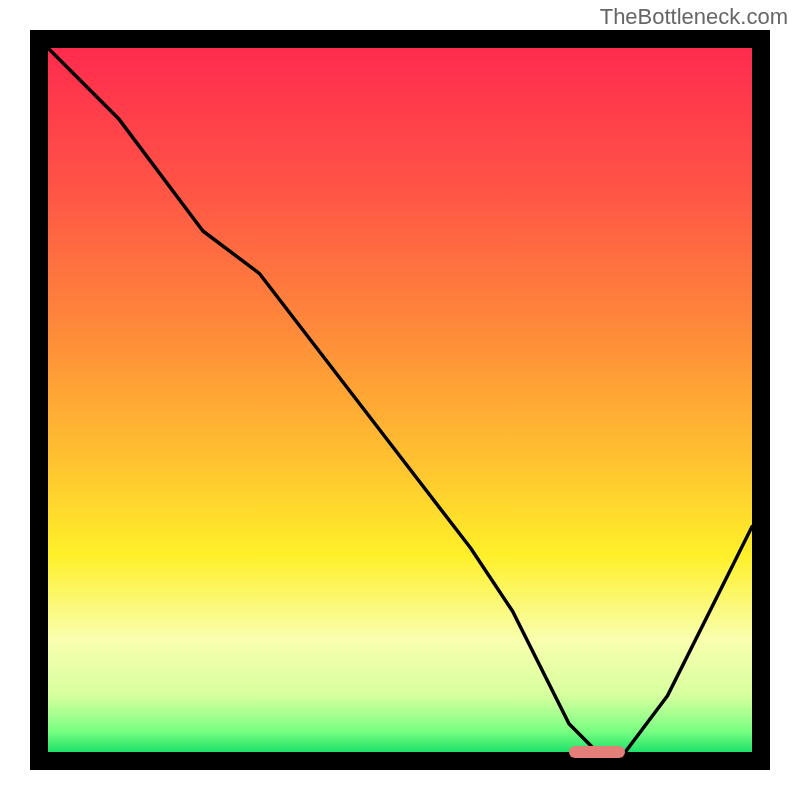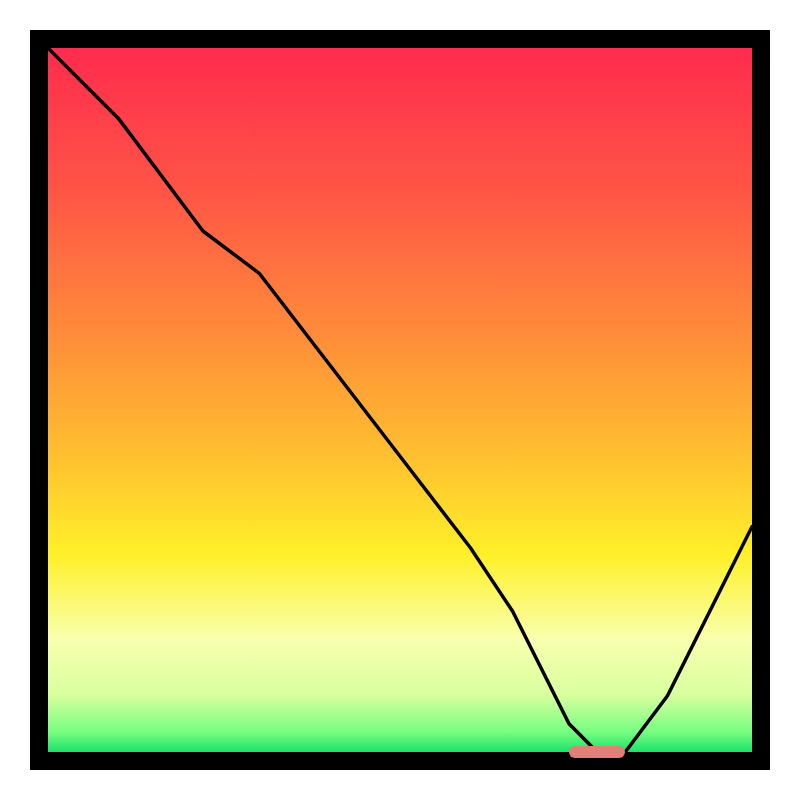--- a/index.html
+++ b/index.html
@@ -53,20 +53,21 @@
     height: 12px;
     border-radius: 6px;
     background: #e37f78;
   }
 </style>
 </head>
 <body>
 
 <div class="container">
 
+  <div class="watermark">TheBottleneck.com</div>
 
   <div class="plot-frame">
 
     <svg class="gradient-bg" viewBox="0 0 704 704" preserveAspectRatio="none">
       <defs>
         <linearGradient id="bg-grad" x1="0" y1="0" x2="0" y2="1">
             <stop offset="0.00%" stop-color="#ff2b4e"></stop>
             <stop offset="20.00%" stop-color="#ff5446"></stop>
             <stop offset="40.00%" stop-color="#ff8a3a"></stop>
             <stop offset="58.00%" stop-color="#ffc030"></stop>

